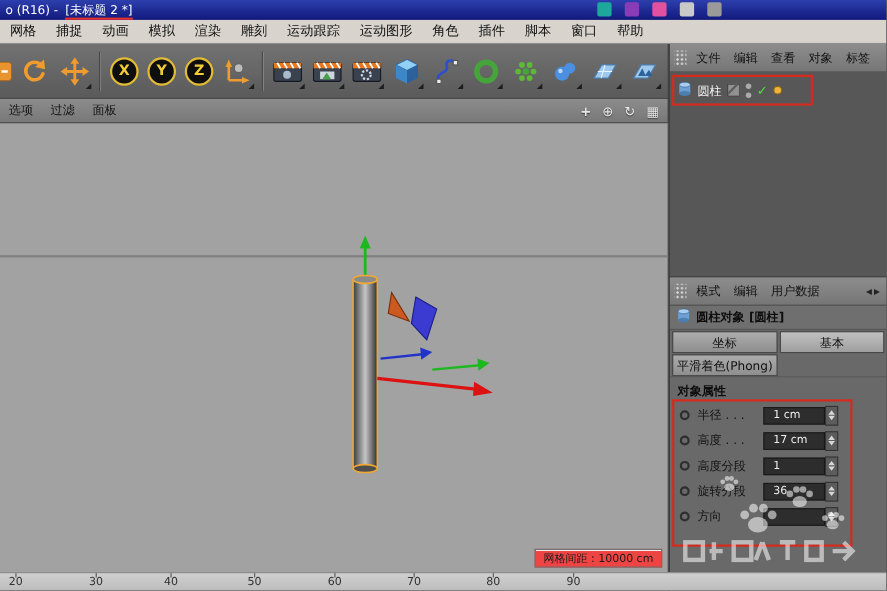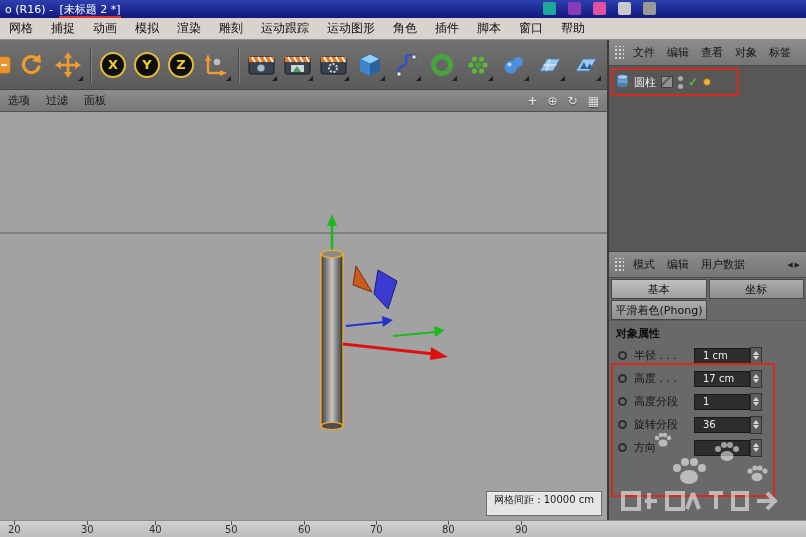--- a/index.html
+++ b/index.html
@@ -32,22 +32,22 @@
   
   .vp-menubar{position:absolute;top:90px;left:0;width:608px;height:22px;background:linear-gradient(#8c8c8c,#787878);
     border-bottom:1px solid #4f4f4f;border-right:1px solid #3c3c3c;display:flex;align-items:center;font-size:11px;color:#141414;z-index:5;}
   .vp-menubar .mi{padding:0 8px;}
   .vp-nav{margin-left:auto;display:flex;gap:10px;margin-right:8px;color:#e6e6e6;font-size:12px;text-shadow:0 1px 1px #3a3a3a;}
 
   
   .viewport{position:absolute;top:112px;left:0;width:608px;height:408px;background:#a2a2a2;border-right:1px solid #3c3c3c;overflow:hidden;z-index:1;}
   .horizon{position:absolute;left:0;right:0;top:120px;height:2px;background:#7f7f7f;}
   .scene{position:absolute;left:296px;top:96px;}
-  .grid-label{position:absolute;right:5px;bottom:4px;background:#e5e5e5;border:1px solid #6f6f6f;
-    box-shadow:inset 0 1px 0 #efefef;font-size:10px;color:#1b1b1b;padding:1px 7px 8px 7px;}
+  .grid-label{position:absolute;right:5px;bottom:4px;background:#ef4444;border:1px solid #6f6f6f;
+    box-shadow:inset 0 1px 0 #efefef;font-size:10px;color:#1b1b1b;padding:1px 7px 0 7px;}
 
   
   .ruler{position:absolute;left:0;right:0;bottom:0;height:17px;background:linear-gradient(#d0d0d0,#bcbcbc);
     border-top:1px solid #8d8d8d;z-index:28;}
   .rt{position:absolute;top:3px;font-size:10px;color:#303030;}
   .rt::before{content:"";position:absolute;left:50%;top:-3px;width:1px;height:4px;background:#555;}
 
   
   .right-col{position:absolute;left:608px;top:40px;width:198px;bottom:0;background:#696969;border-left:1px solid #3a3a3a;z-index:4;}
   .panel-header{height:26px;background:linear-gradient(#8d8d8d,#767676);border-bottom:1px solid #4c4c4c;
@@ -329,24 +329,34 @@
     </div>
 
     <div class="panel-header">
       <span class="grip"></span>
       <span class="ph-item">模式</span>
       <span class="ph-item">编辑</span>
       <span class="ph-item">用户数据</span>
       <span class="hdr-arrows">◀▶</span>
     </div>
 
+    <div class="am-title">
+      <span>
+        <svg width="13" height="14" viewBox="0 0 13 14">
+            <rect x="1.5" y="3" width="10" height="8" fill="#6f9fd0"></rect>
+            <ellipse cx="6.5" cy="3" rx="5" ry="2.2" fill="#a8cdf0" stroke="#3a6a9a" stroke-width="0.6"></ellipse>
+            <ellipse cx="6.5" cy="11" rx="5" ry="2.2" fill="#4a7fb0"></ellipse>
+          </svg>
+      </span>
+      <span>圆柱对象 [圆柱]</span>
+    </div>
 
     <div class="am-tabs">
+      <div class="tabbtn">坐标</div>
       <div class="tabbtn sel">基本</div>
-      <div class="tabbtn">坐标</div>
     </div>
     <div class="am-tabs2">
       <div class="tabbtn phong">平滑着色(Phong)</div>
     </div>
 
     <div class="am-section">对象属性</div>
 
     <div class="attr-row">
       <span class="ring"></span>
       <span class="alabel">半径 . . .</span>

